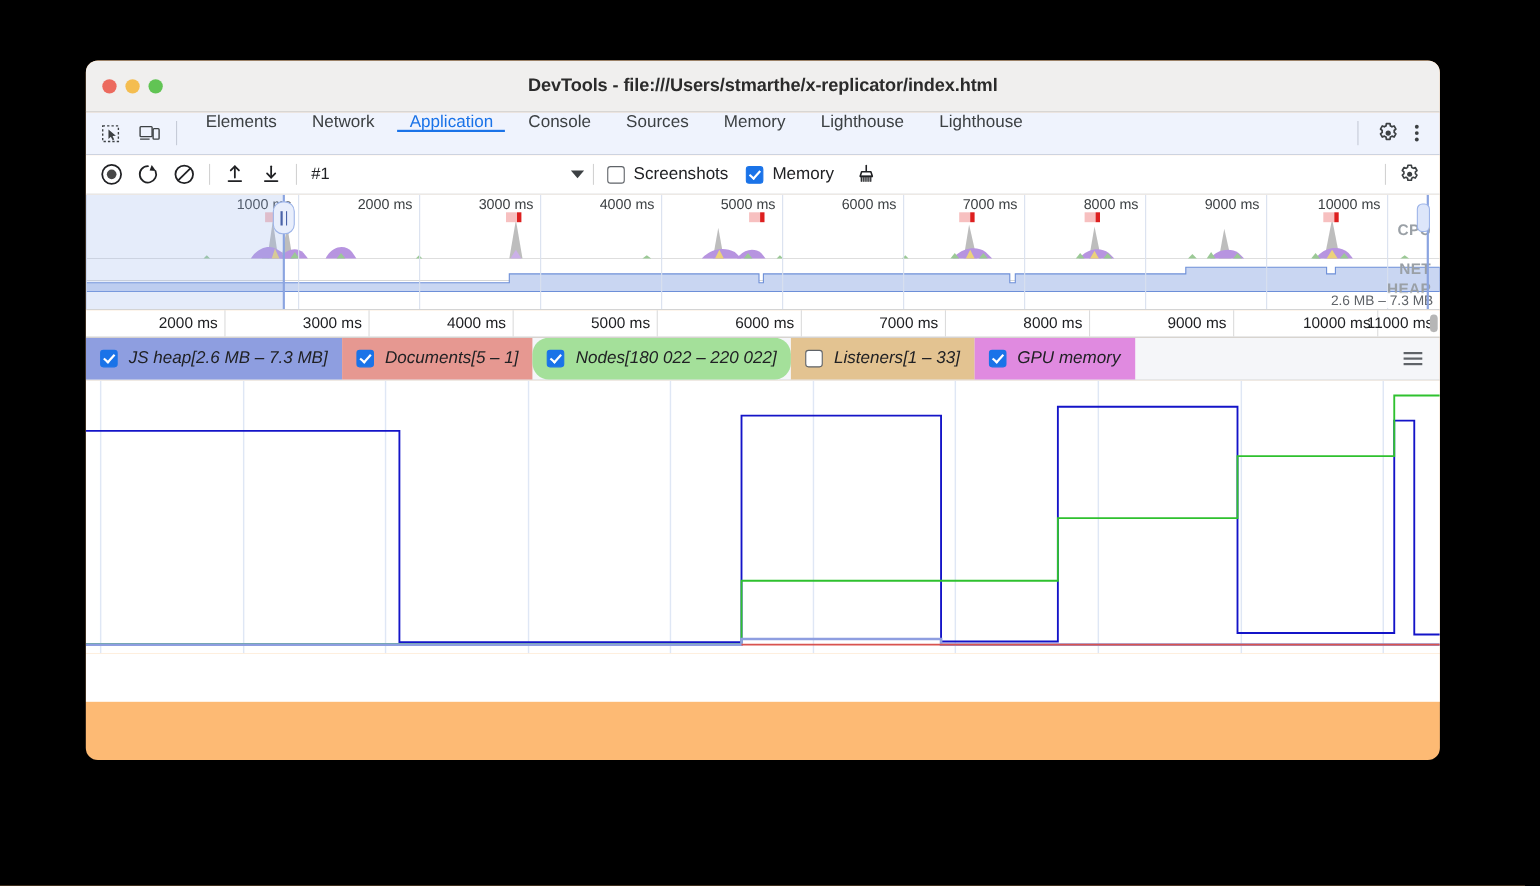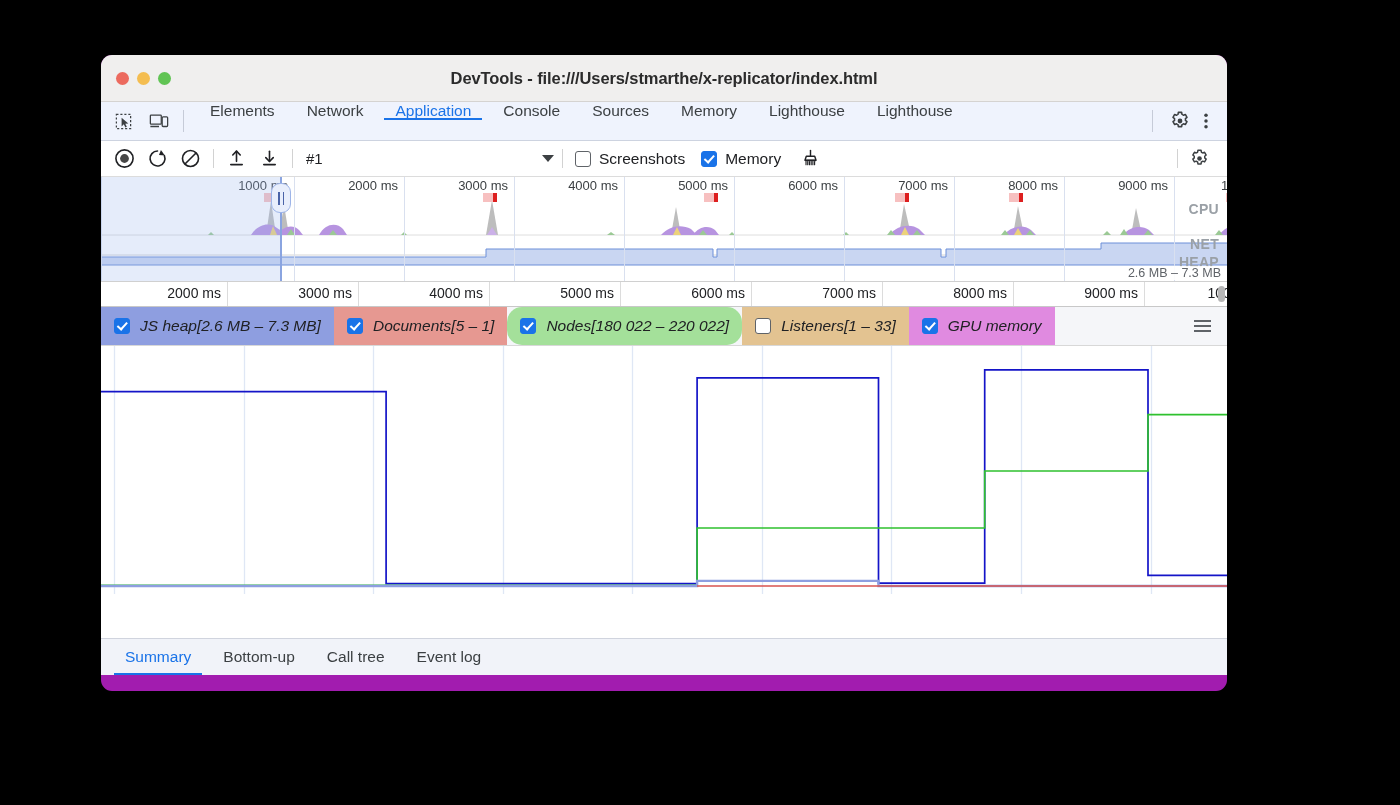--- a/index.html
+++ b/index.html
@@ -5,23 +5,23 @@
   * { box-sizing: border-box; margin: 0; padding: 0; }
   html, body {
     width: 1400px; height: 805px;
     background: #000;
     font-family: "Liberation Sans", sans-serif;
     overflow: hidden;
   }
 
   #window {
     position: absolute;
-    left: 101px; top: 55px;
-    width: 1126px; height: 636px;
-    background: #a21caf;
+    left: 78px; top: 55px;
+    width: 1231px; height: 636px;
+    background: #fdba74;
     border-radius: 11px;
     overflow: hidden;
     box-shadow: 0 8px 28px rgba(0,0,0,0.45);
   }
 
   
   .titlebar {
     position: relative;
     height: 47px;
     background: #f0efee;
@@ -561,20 +561,14 @@
         <line x1="1179.5" x2="1179.5" y1="0" y2="248" stroke="#dfe7f5" stroke-width="1.3"></line>
         <polyline points="0.0,45.7 285.1,45.7 285.1,237.7 596.1,237.7 596.1,31.8 777.5,31.8 777.5,237.2 883.7,237.2 883.7,23.8 1047.0,23.8 1047.0,229.4 1189.5,229.4 1189.5,36.4 1207.7,36.4 1207.7,230.8 1231.0,230.8" fill="none" stroke="#1414c8" stroke-width="1.7"></polyline>
         <polyline points="0.0,239.3 596.1,239.3 596.1,182.0 883.7,182.0 883.7,125.0 1047.0,125.0 1047.0,68.7 1189.5,68.7 1189.5,13.5 1231.0,13.5" fill="none" stroke="#2fc12f" stroke-width="1.7"></polyline>
         <polyline points="0.0,240.0 596.1,240.0 596.1,234.9 777.5,234.9 777.5,240.0 1231.0,240.0" fill="none" stroke="#8e9ee0" stroke-width="2.4"></polyline>
         <polyline points="596.1,240.0 1231.0,240.0" fill="none" stroke="#d9534f" stroke-width="1.7"></polyline>
       </svg>
   </div>
 
   <div class="filler"></div>
 
-  <div class="bottombar">
-    <div class="btab active">Summary</div>
-    <div class="btab">Bottom-up</div>
-    <div class="btab">Call tree</div>
-    <div class="btab">Event log</div>
-  </div>
 
 </div>
 
 </body></html>

